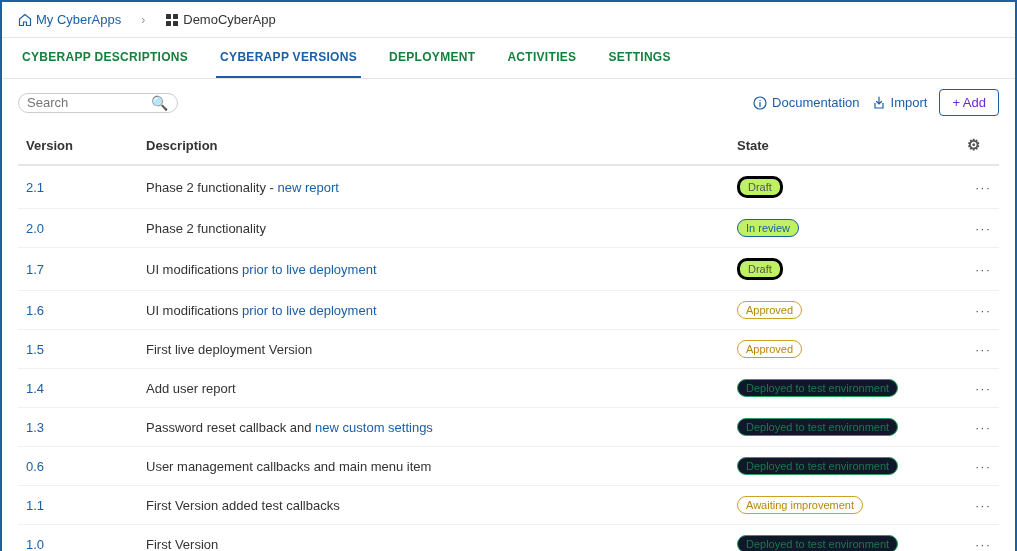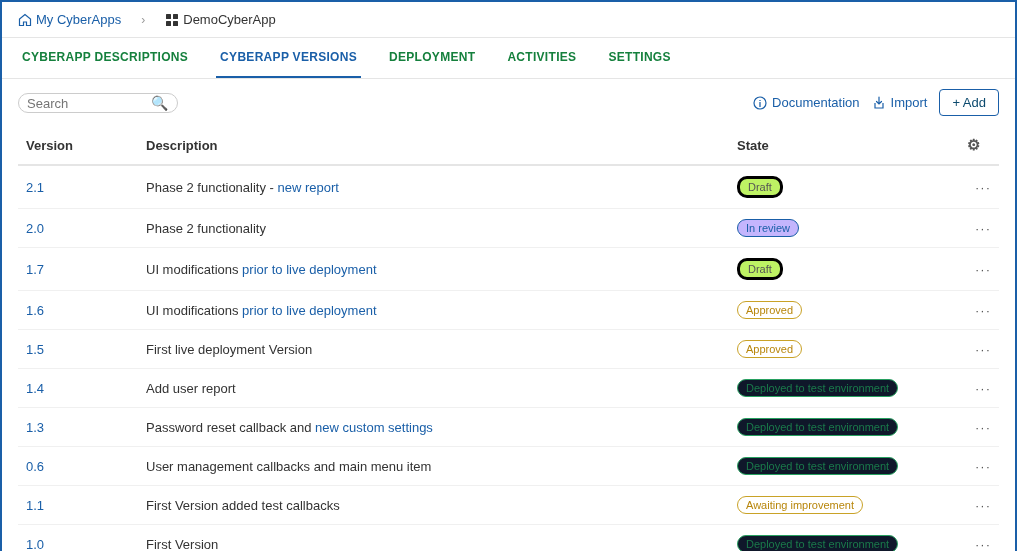--- a/index.html
+++ b/index.html
@@ -13,41 +13,41 @@
     .breadcrumb-separator { color: #999; font-size: 12px; }
     .breadcrumb-current { color: #333; font-size: 13px; display: flex; align-items: center; gap: 4px; }
 
     
     .tabs-bar { display: flex; align-items: center; padding: 0 16px; border-bottom: 1px solid #e5e5e5; gap: 24px; }
     .tab-item { padding: 12px 4px; font-size: 12px; font-weight: 600; color: #15803d; cursor: pointer; border-bottom: 2px solid transparent; text-transform: uppercase; letter-spacing: 0.3px; }
     .tab-item.active { color: #1a5fa8; border-bottom: 2px solid #1a5fa8; }
 
     
     .toolbar { display: flex; align-items: center; padding: 10px 16px; gap: 8px; }
-    .search-box { display: flex; align-items: flex-end; border: 1px solid #ccc; border-radius: 12px; padding: 1px 8px; width: 160px; gap: 4px; }
+    .search-box { display: flex; align-items: center; border: 1px solid #ccc; border-radius: 12px; padding: 1px 8px; width: 160px; gap: 4px; }
     .search-box input { border: none; outline: none; font-size: 13px; color: #333; width: 100%; }
     .search-icon { color: #888; font-size: 14px; }
     .toolbar-right { margin-left: auto; display: flex; align-items: center; gap: 12px; }
     .toolbar-btn { display: flex; align-items: center; gap: 5px; color: #1a5fa8; cursor: pointer; font-size: 13px; background: none; border: none; }
-    .add-btn { display: flex; align-items: center; gap: 4px; border: 1px solid #1a5fa8; border-radius: 4px; color: #0c4a6e; padding: 5px 12px; cursor: pointer; font-size: 13px; background: none; font-weight: 500; }
+    .add-btn { display: flex; align-items: center; gap: 4px; border: 1px solid #1a5fa8; border-radius: 4px; color: #6d28d9; padding: 5px 12px; cursor: pointer; font-size: 13px; background: none; font-weight: 500; }
 
     
     .table-container { padding: 0 16px; }
     .table { width: 100%; border-collapse: collapse; }
     .table thead tr th { text-align: left; font-weight: 600; font-size: 13px; color: #333; padding: 10px 8px; border-bottom: 2px solid #e5e5e5; }
     .table tbody tr { border-bottom: 1px solid #f0f0f0; }
     .table tbody tr td { padding: 10px 8px; font-size: 13px; vertical-align: middle; }
     .version-cell { color: #1a5fa8; font-weight: 500; cursor: pointer; }
     .desc-cell { color: #333; }
     .desc-cell a { color: #1a5fa8; text-decoration: none; }
 
     
     .badge { display: inline-block; padding: 2px 8px; border-radius: 10px; font-size: 11px; font-weight: 500; white-space: nowrap; }
     .badge-draft { background: #bef264; color: #555; border: 3px solid #000000; }
-    .badge-inreview { background: #c4b5fd; color: #1a5fa8; border: 1px solid #1a5fa8; }
+    .badge-inreview { background: #bef264; color: #1a5fa8; border: 1px solid #1a5fa8; }
     .badge-approved { background: #fff; color: #b8860b; border: 1px solid #c9a227; }
     .badge-deployed { background: #0f172a; color: #1a7a4a; border: 1px solid #27a060; }
     .badge-awaiting { background: #fff; color: #b8860b; border: 1px solid #c9a227; }
 
     
     .actions-cell { text-align: right; color: #555; cursor: pointer; font-size: 16px; letter-spacing: 1px; }
 
     
     .gear-icon { color: #555; cursor: pointer; font-size: 15px; }
   </style>

